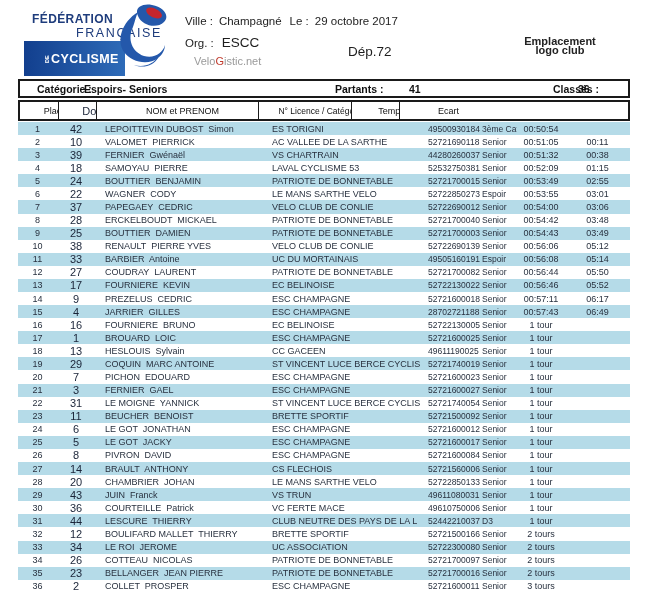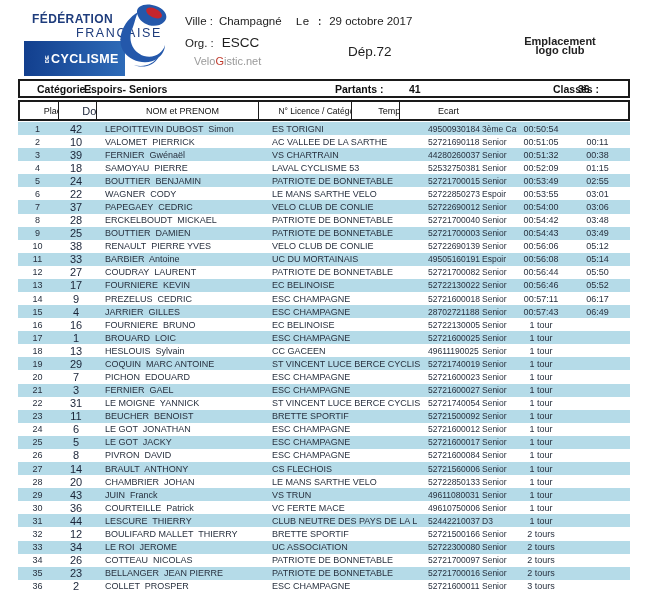--- a/index.html
+++ b/index.html
@@ -17,21 +17,21 @@
   .ffc-banner { position:absolute; left:6px; top:37px; width:101px; height:35px; z-index:1;
             background:linear-gradient(90deg,#123f8e 0%, #2e6bb8 100%);
             display:flex; align-items:center; padding-left:19px; }
   .ffc-de { display:inline-block; transform:rotate(-90deg); font-size:5.5px; color:#fff;
             font-weight:bold; width:8px; }
   .ffc-cyclisme { color:#fff; font-weight:bold; font-size:12.5px; letter-spacing:0.4px; }
   .ffc-swirl { position:absolute; left:96px; top:0px; z-index:2; }
   
   .ville-line { position:absolute; left:185px; top:15px; font-size:11.5px; color:#1d1d1d; }
   .ville-line span { margin-right:6px; }
-  .ville-line .gap { margin-left:8px;font-family:Liberation Mono, monospace; }
+  .ville-line .gap { margin-left:2px; }
   .org-line { position:absolute; left:185px; top:35px; font-size:11.5px; color:#1d1d1d; }
   .org-line .org-name { font-size:13.5px; margin-left:8px; }
   .velogistic { position:absolute; left:194px; top:55px; font-size:11px; color:#9a9a9a; }
   .velogistic .red { color:#c0392b; }
   .dep { position:absolute; left:348px; top:44px; font-size:13.5px; color:#1d1d1d; }
   .emplacement { position:absolute; left:518px; top:37px; width:84px; text-align:center;
             font-size:11px; font-weight:bold; color:#222; line-height:9px; }
   
   .cat-box { position:absolute; left:18px; top:79px; width:612px; height:19px;
             border:2px solid #1a1a1a;font-weight:bold; }

